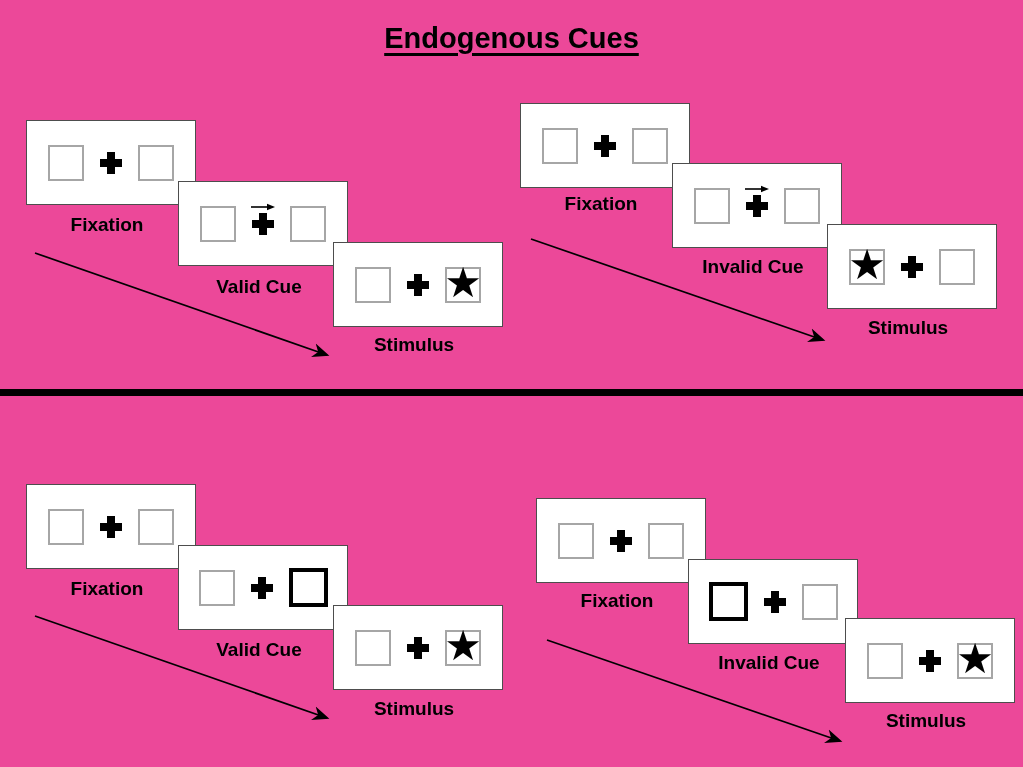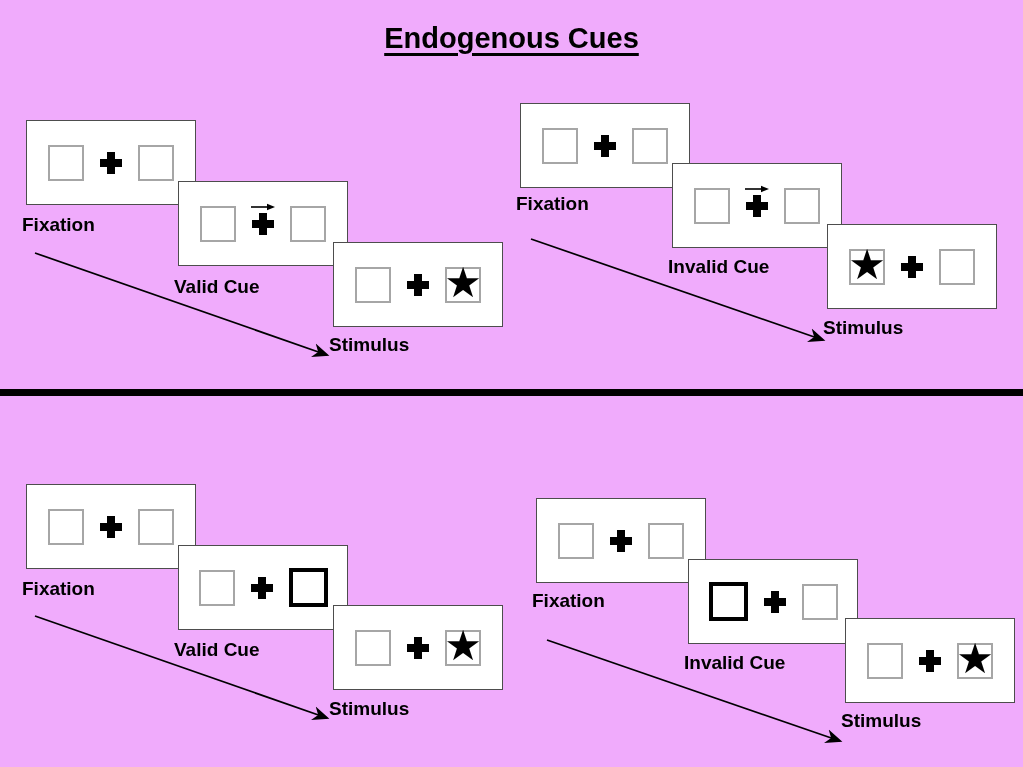--- a/index.html
+++ b/index.html
@@ -1,17 +1,17 @@
 <!DOCTYPE html>
 <html><head>
 <meta charset="utf-8">
 <style>
   html,body { margin:0; padding:0; background:#fff; }
   .canvas {
-    position:relative; width:1023px; height:767px; background:#f0abfc;
+    position:relative; width:1023px; height:767px; background:#ec4899;
     font-family:"Liberation Sans", sans-serif; overflow:hidden; color:#000;
   }
   .title {
     position:absolute; left:0; width:100%; margin:0; text-align:center;
     font-size:29px; font-weight:bold; color:#000;
     text-decoration:underline; text-decoration-thickness:2.5px; text-underline-offset:5px;
     z-index:6;
   }
   .divider { position:absolute; left:0; top:389px; width:100%; height:7px; background:#000; z-index:5; }
   .panel {
@@ -28,21 +28,21 @@
   .center { position:relative; width:26px; height:100%; display:flex; align-items:center; justify-content:center; flex:none; }
   .plus { position:relative; width:22px; height:22px; flex:none; }
   .plus::before { content:""; position:absolute; left:0; top:7px; width:22px; height:8px; background:#000; }
   .plus::after  { content:""; position:absolute; top:0; left:7px; width:8px; height:22px; background:#000; }
   .cue-arrow { position:absolute; top:20px; left:50%; transform:translateX(-50%); }
   .star {
     font-family:"DejaVu Sans", sans-serif; font-size:42px; line-height:1;
     color:#000; transform:translateY(-2px); pointer-events:none;
   }
   .plabel {
-    position:absolute; width:170px; text-align:left;
+    position:absolute; width:170px; text-align:center;
     font-size:19px; font-weight:bold; color:#000; z-index:5; white-space:nowrap;
   }
   .arrows { position:absolute; left:0; top:0; z-index:0; }
 </style>
 </head>
 <body>
 
 <div class="canvas">
 
   <svg class="arrows" width="1023" height="767" viewBox="0 0 1023 767">

